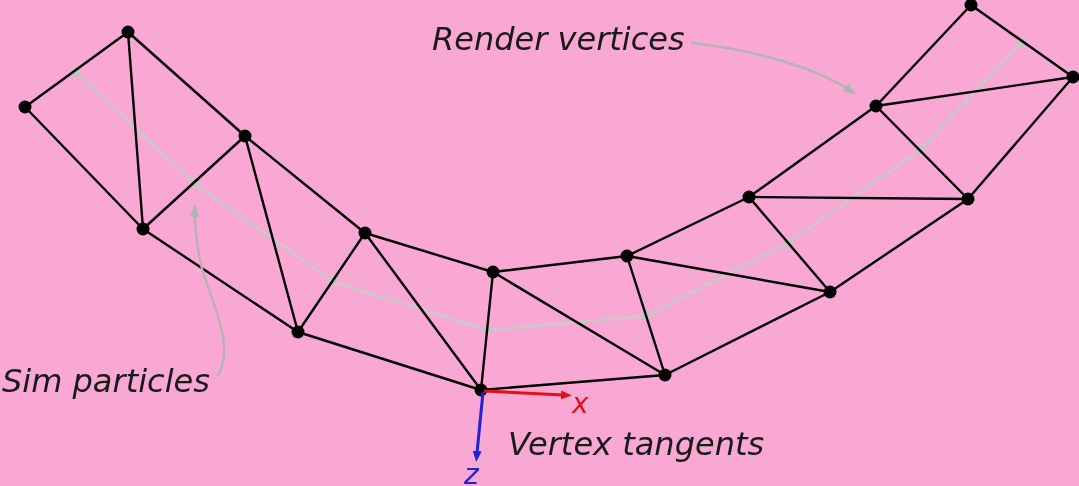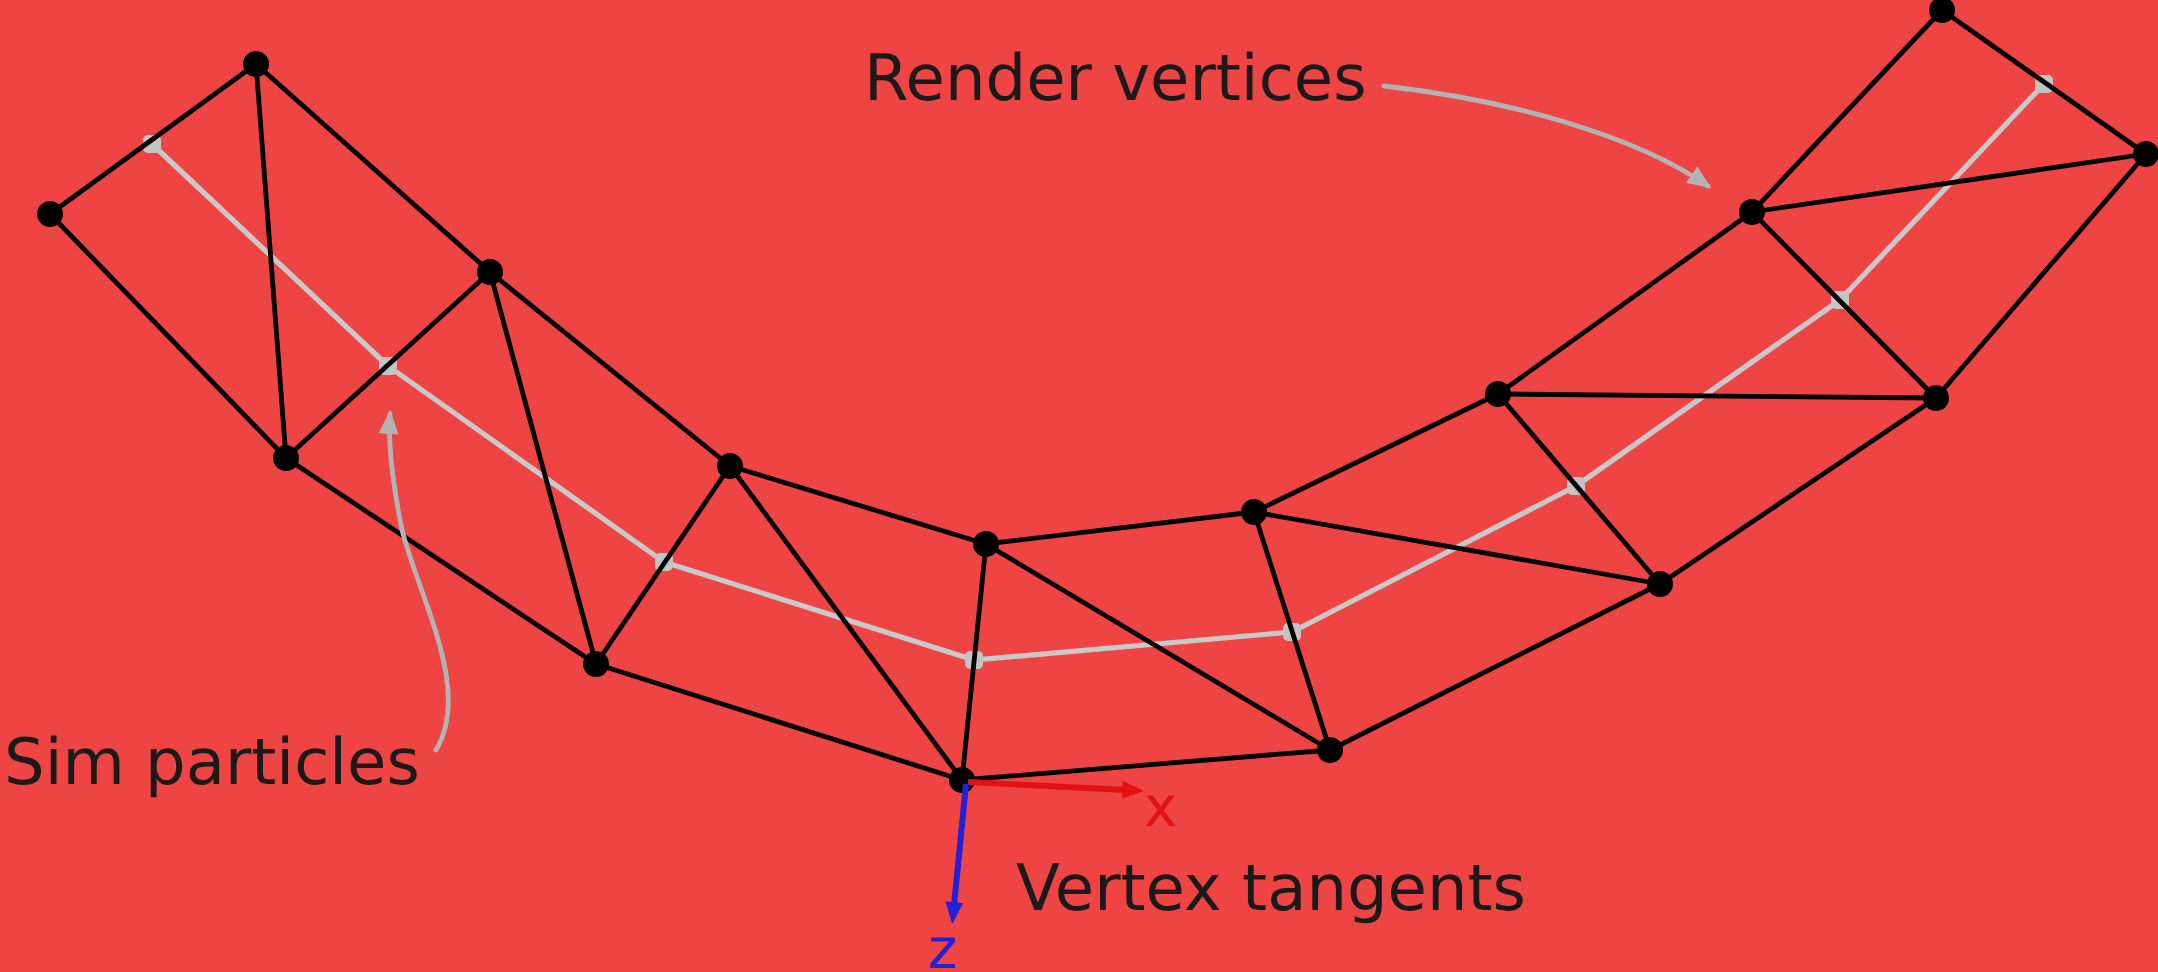--- a/index.html
+++ b/index.html
@@ -5,22 +5,23 @@
   html, body {
     margin: 0;
     padding: 0;
     background: #ffffff;
     font-family: "DejaVu Sans", "Liberation Sans", sans-serif;
   }
   .canvas-wrap {
     position: relative;
     width: 1079px;
     height: 486px;
-    background: #ef4444;
+    background: #f9a8d4;
     overflow: hidden;
+    font-style: italic;
   }
   svg { display: block; }
 
   [data-name="mesh-edges"] line {
     stroke-width: 2.4;
     stroke-linecap: round;
   }
   [data-name="sim-strand"] polyline {
     stroke-width: 2.6;
     stroke-linejoin: round;

